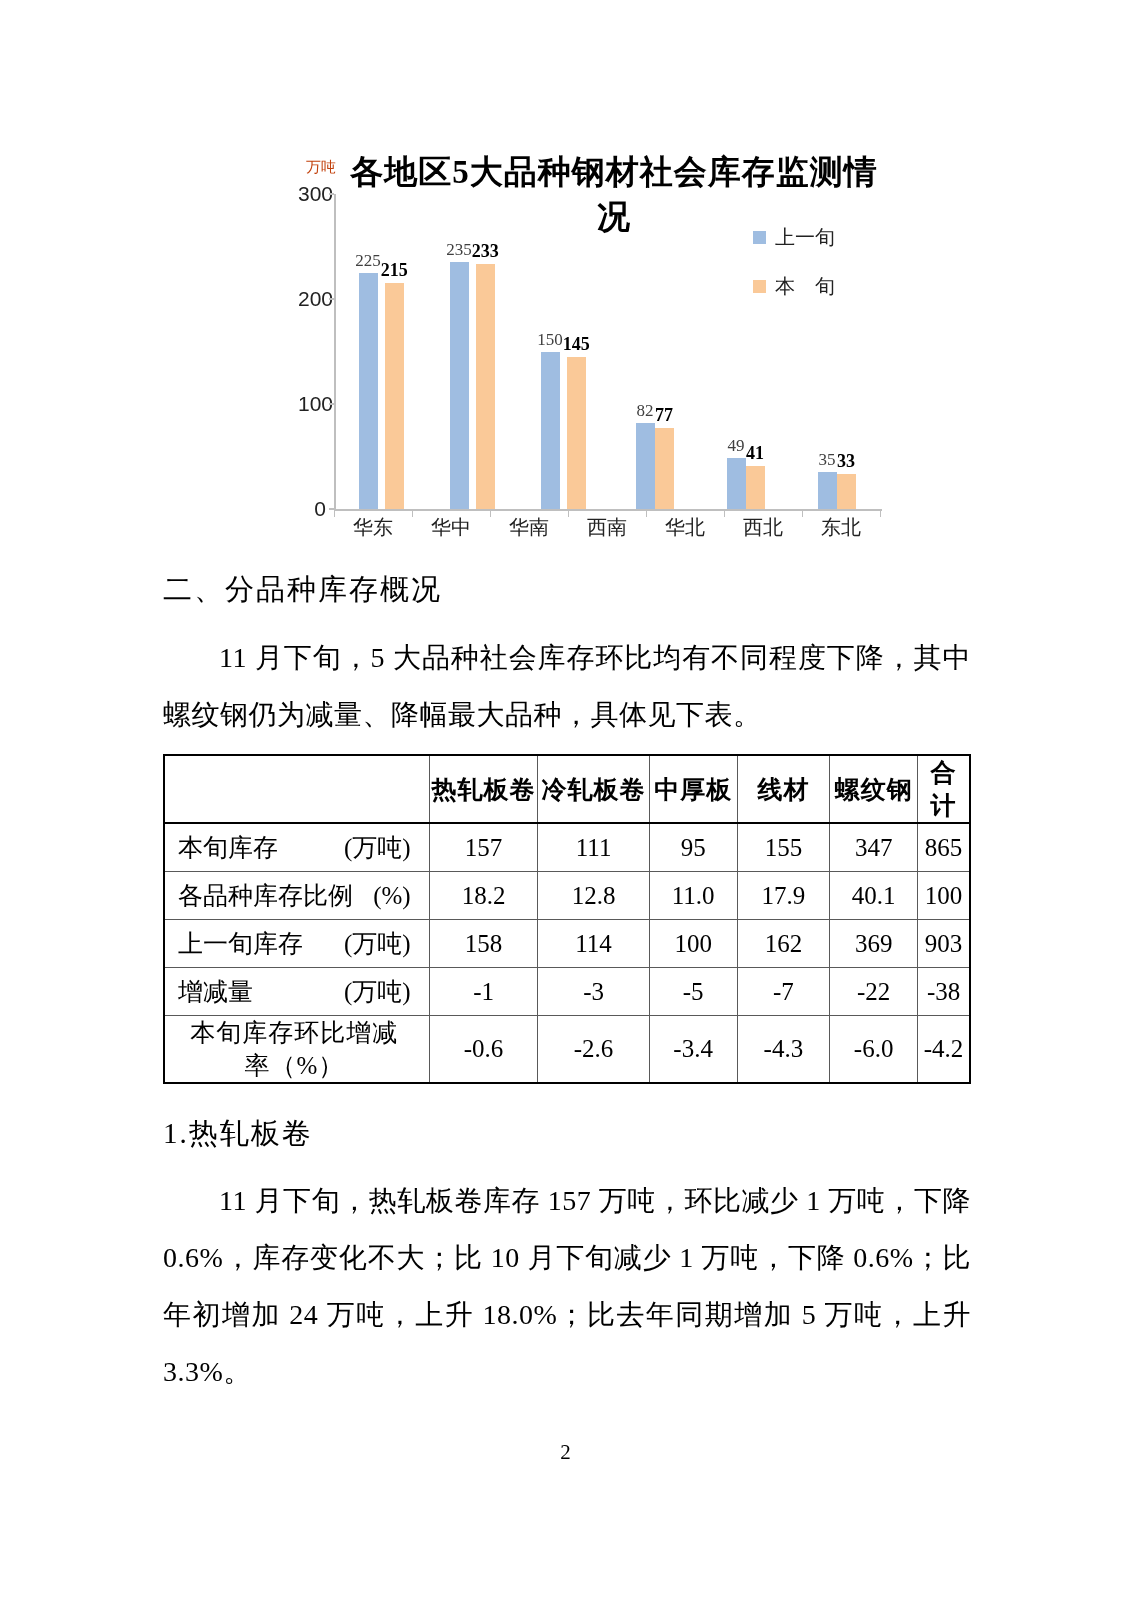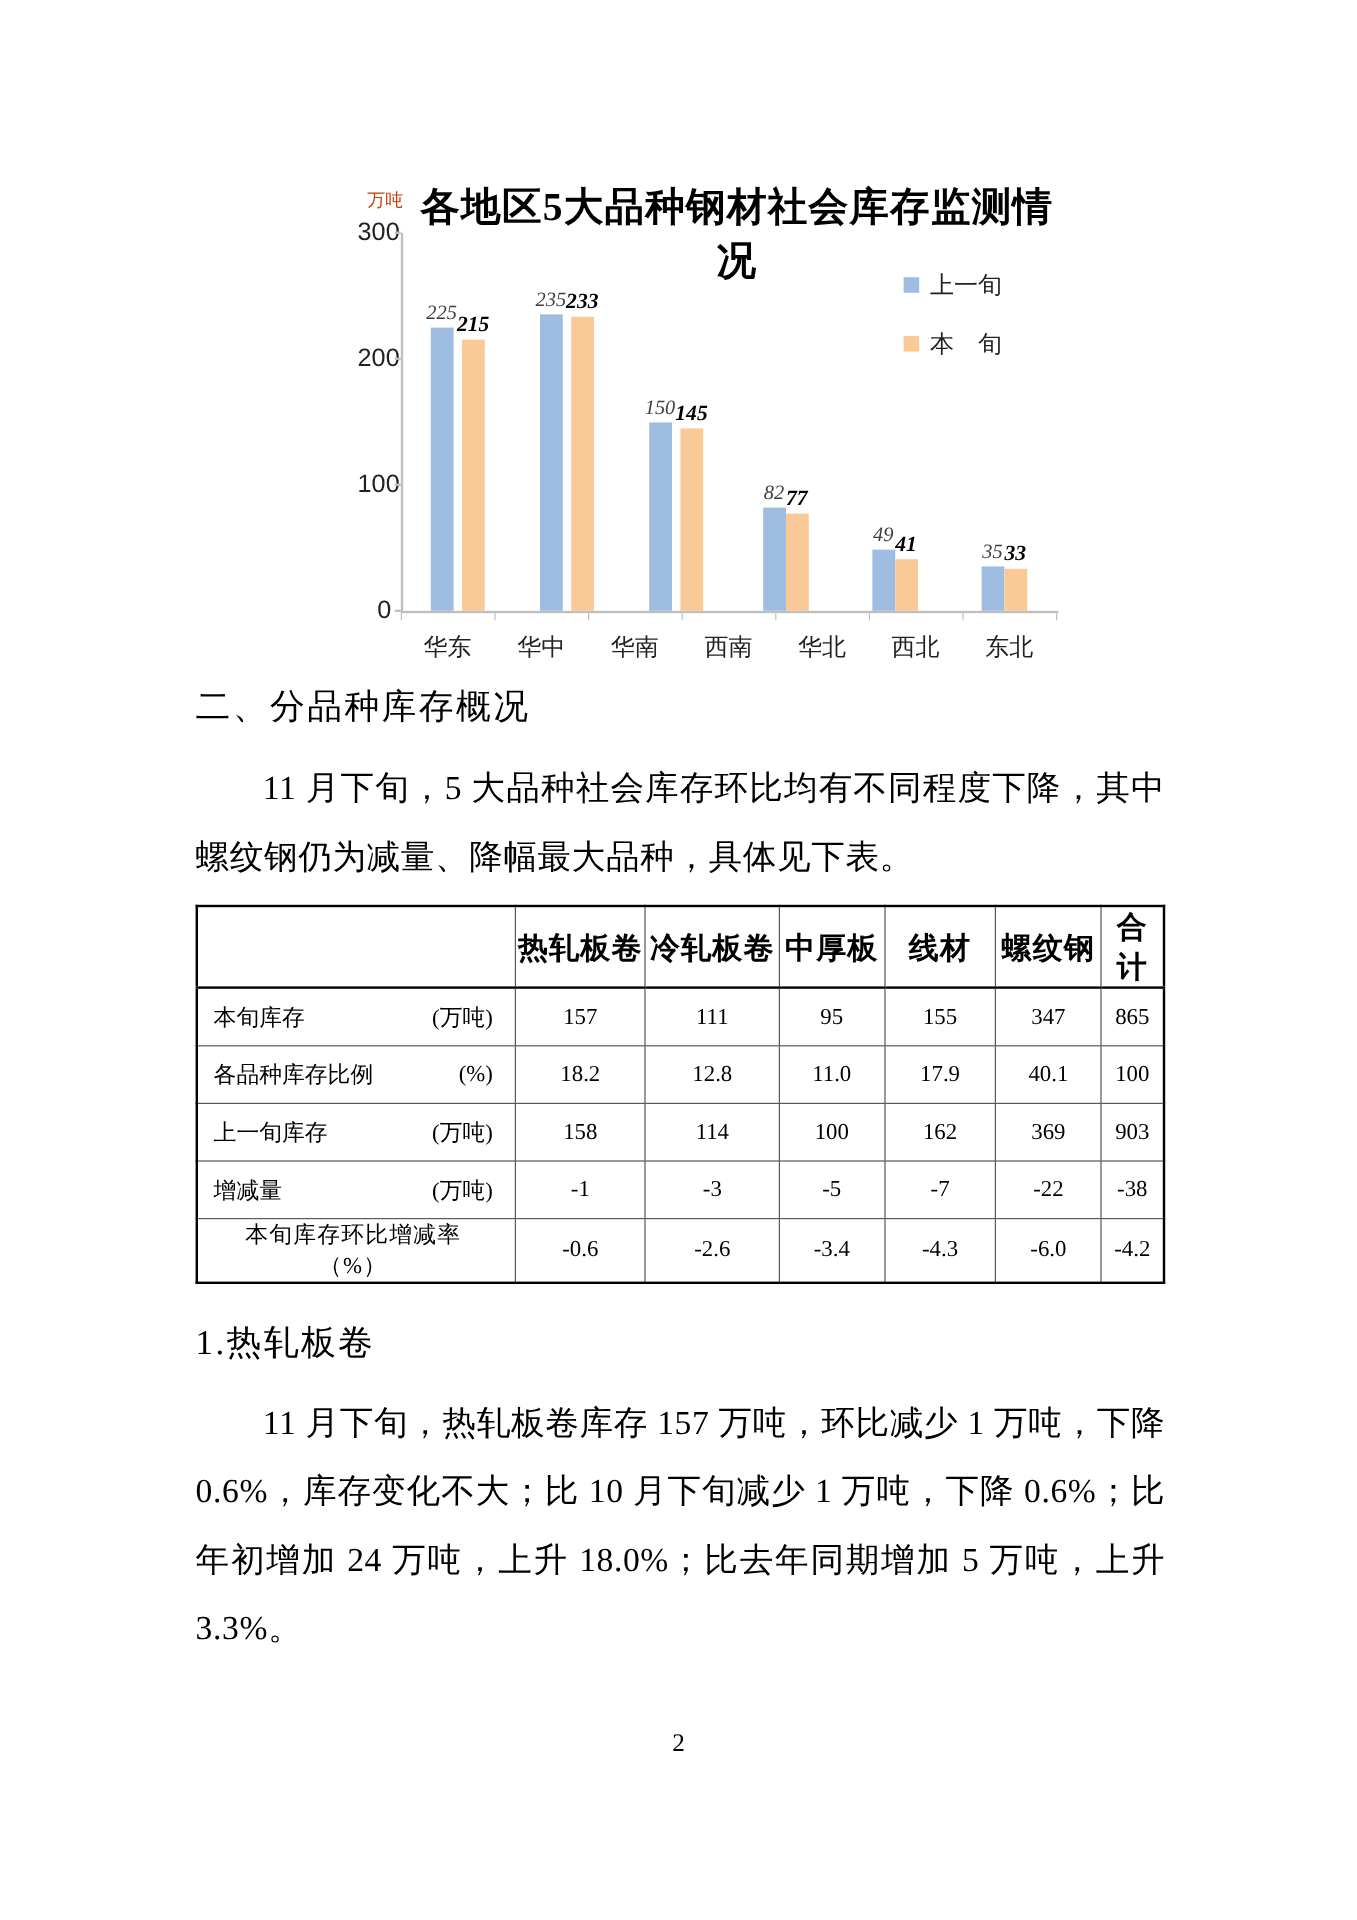--- a/index.html
+++ b/index.html
@@ -17,32 +17,32 @@
   .chart-title{
     position:absolute;top:4px;left:40px;right:0;
     text-align:center;font-size:33px;font-weight:bold;letter-spacing:1px;
   }
   .chart-unit{position:absolute;top:12px;left:8px;font-size:15px;color:#c2410c;}
   .plot{
     position:absolute;left:36px;top:48px;width:546px;height:315px;
     border-left:2px solid #bfbfbf;border-bottom:2px solid #bfbfbf;
     box-sizing:content-box;
   }
-  .groups{display:flex;width:100%;height:100%;align-items:flex-end;font-style:italic;}
+  .groups{display:flex;width:100%;height:100%;align-items:flex-end;}
   .group{flex:1 1 0;display:flex;justify-content:center;align-items:flex-end;height:100%;}
   .barwrap{display:flex;flex-direction:column;align-items:center;justify-content:flex-end;}
   .bar{width:19px;}
   .blabel1{font-size:17px;color:#404040;margin-bottom:2px;white-space:nowrap;}
   .blabel2{font-size:18px;color:#000;font-weight:bold;margin-bottom:2px;white-space:nowrap;}
   .xticksrow{
     position:absolute;left:36px;top:365px;width:546px;height:6px;
     display:flex;border-left:1px solid #bfbfbf;
   }
   .xticksrow div{flex:1 1 0;border-right:1px solid #bfbfbf;}
-  .xlabels{position:absolute;left:36px;top:380px;width:546px;display:flex;}
+  .xlabels{position:absolute;left:36px;top:368px;width:546px;display:flex;}
   .xlabels div{flex:1 1 0;text-align:center;font-size:20px;color:#222;}
   .ytick-label{
     position:absolute;left:0;width:28px;text-align:right;
     font-family:"Liberation Sans","DejaVu Sans",sans-serif;
     font-size:21px;color:#222;line-height:22px;
   }
   .ytick-mark{position:absolute;width:5px;height:2px;background:#bfbfbf;left:31px;}
   .legend{position:absolute;left:455px;top:78px;}
   .legend-row{display:flex;align-items:center;margin-bottom:22px;}
   .legend-swatch{width:13px;height:13px;margin-right:9px;flex:0 0 auto;}
@@ -62,21 +62,21 @@
     width:100%;border-collapse:collapse;margin-top:11px;
     table-layout:fixed;
   }
   table.inv th,table.inv td{
     border:1px solid #595959;
     text-align:center;vertical-align:middle;
     padding:0;overflow:hidden;
   }
   table.inv{border:2px solid #000;}
   table.inv thead th{border-bottom:2px solid #000;height:48px;font-size:25px;font-weight:bold;letter-spacing:1px;}
-  table.inv tbody td{height:47px;font-size:19px;}
+  table.inv tbody td{height:47px;font-size:25px;}
   td.lblcell{font-size:24px;}
   .rowlbl{display:flex;justify-content:space-between;align-items:center;padding:0 18px 0 13px;}
   .rowlbl.nounit{justify-content:center;letter-spacing:1px;}
   .h3{margin-top:32px;}
   .page-number{
     position:absolute;left:0;right:0;top:1440px;
     text-align:center;font-size:21px;
   }
 </style>
 </head>

